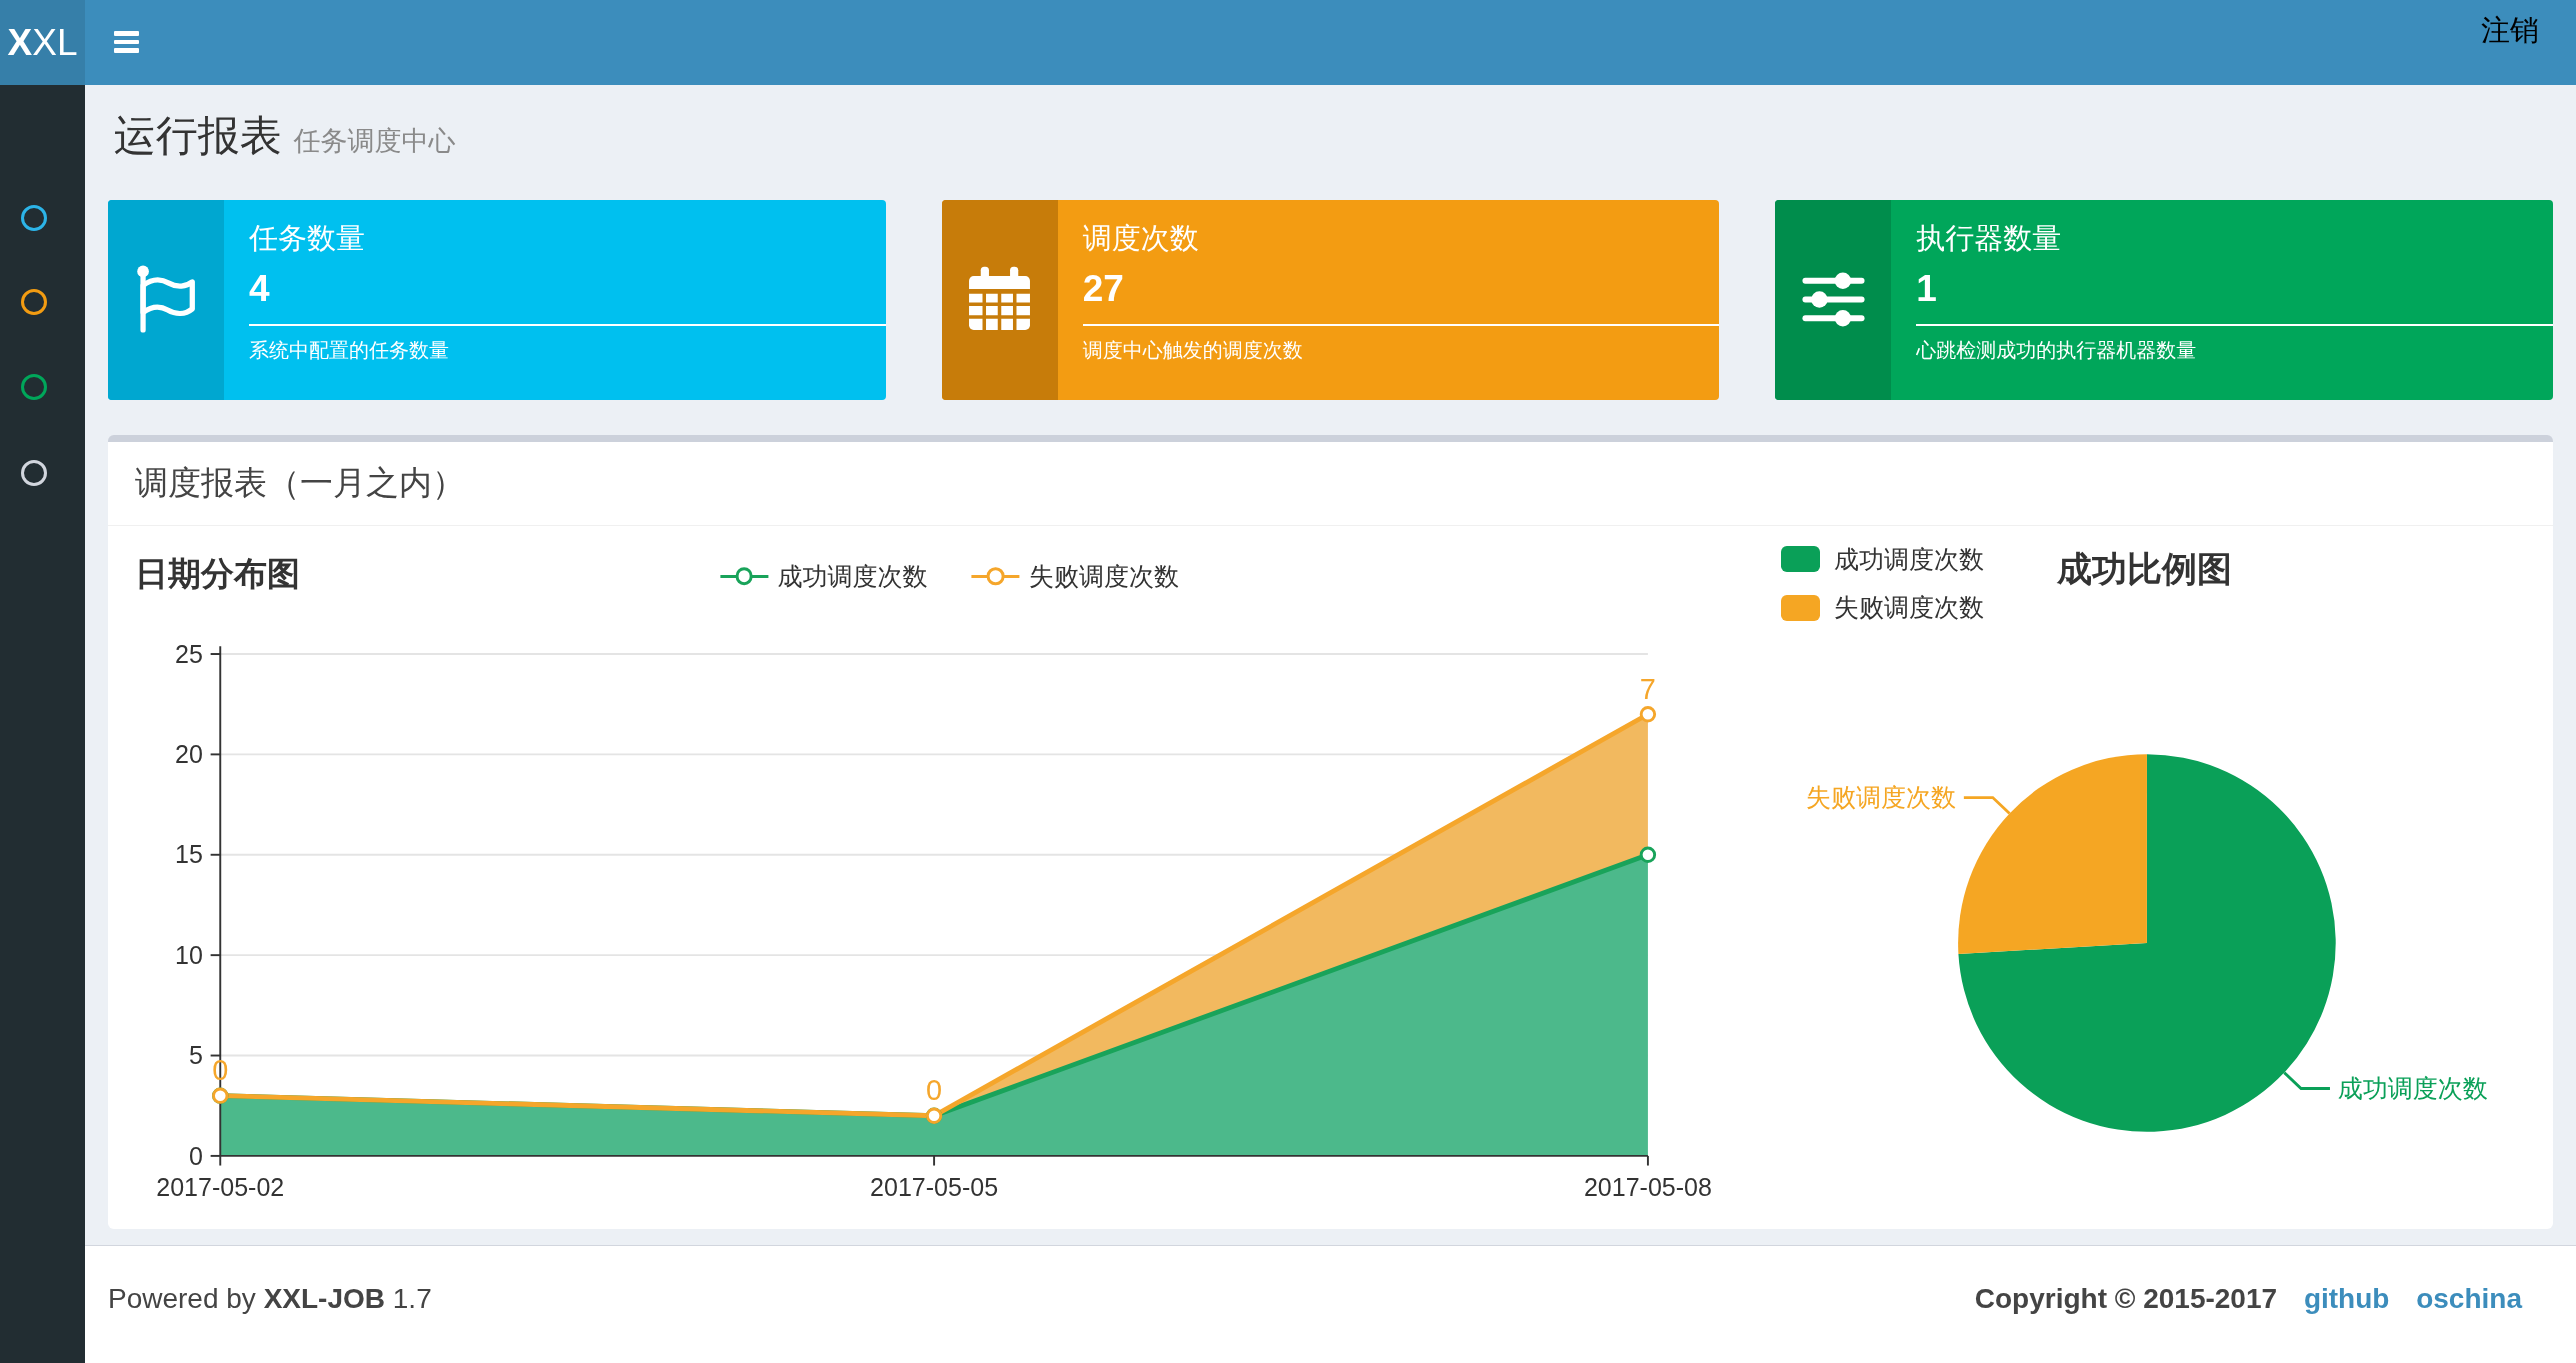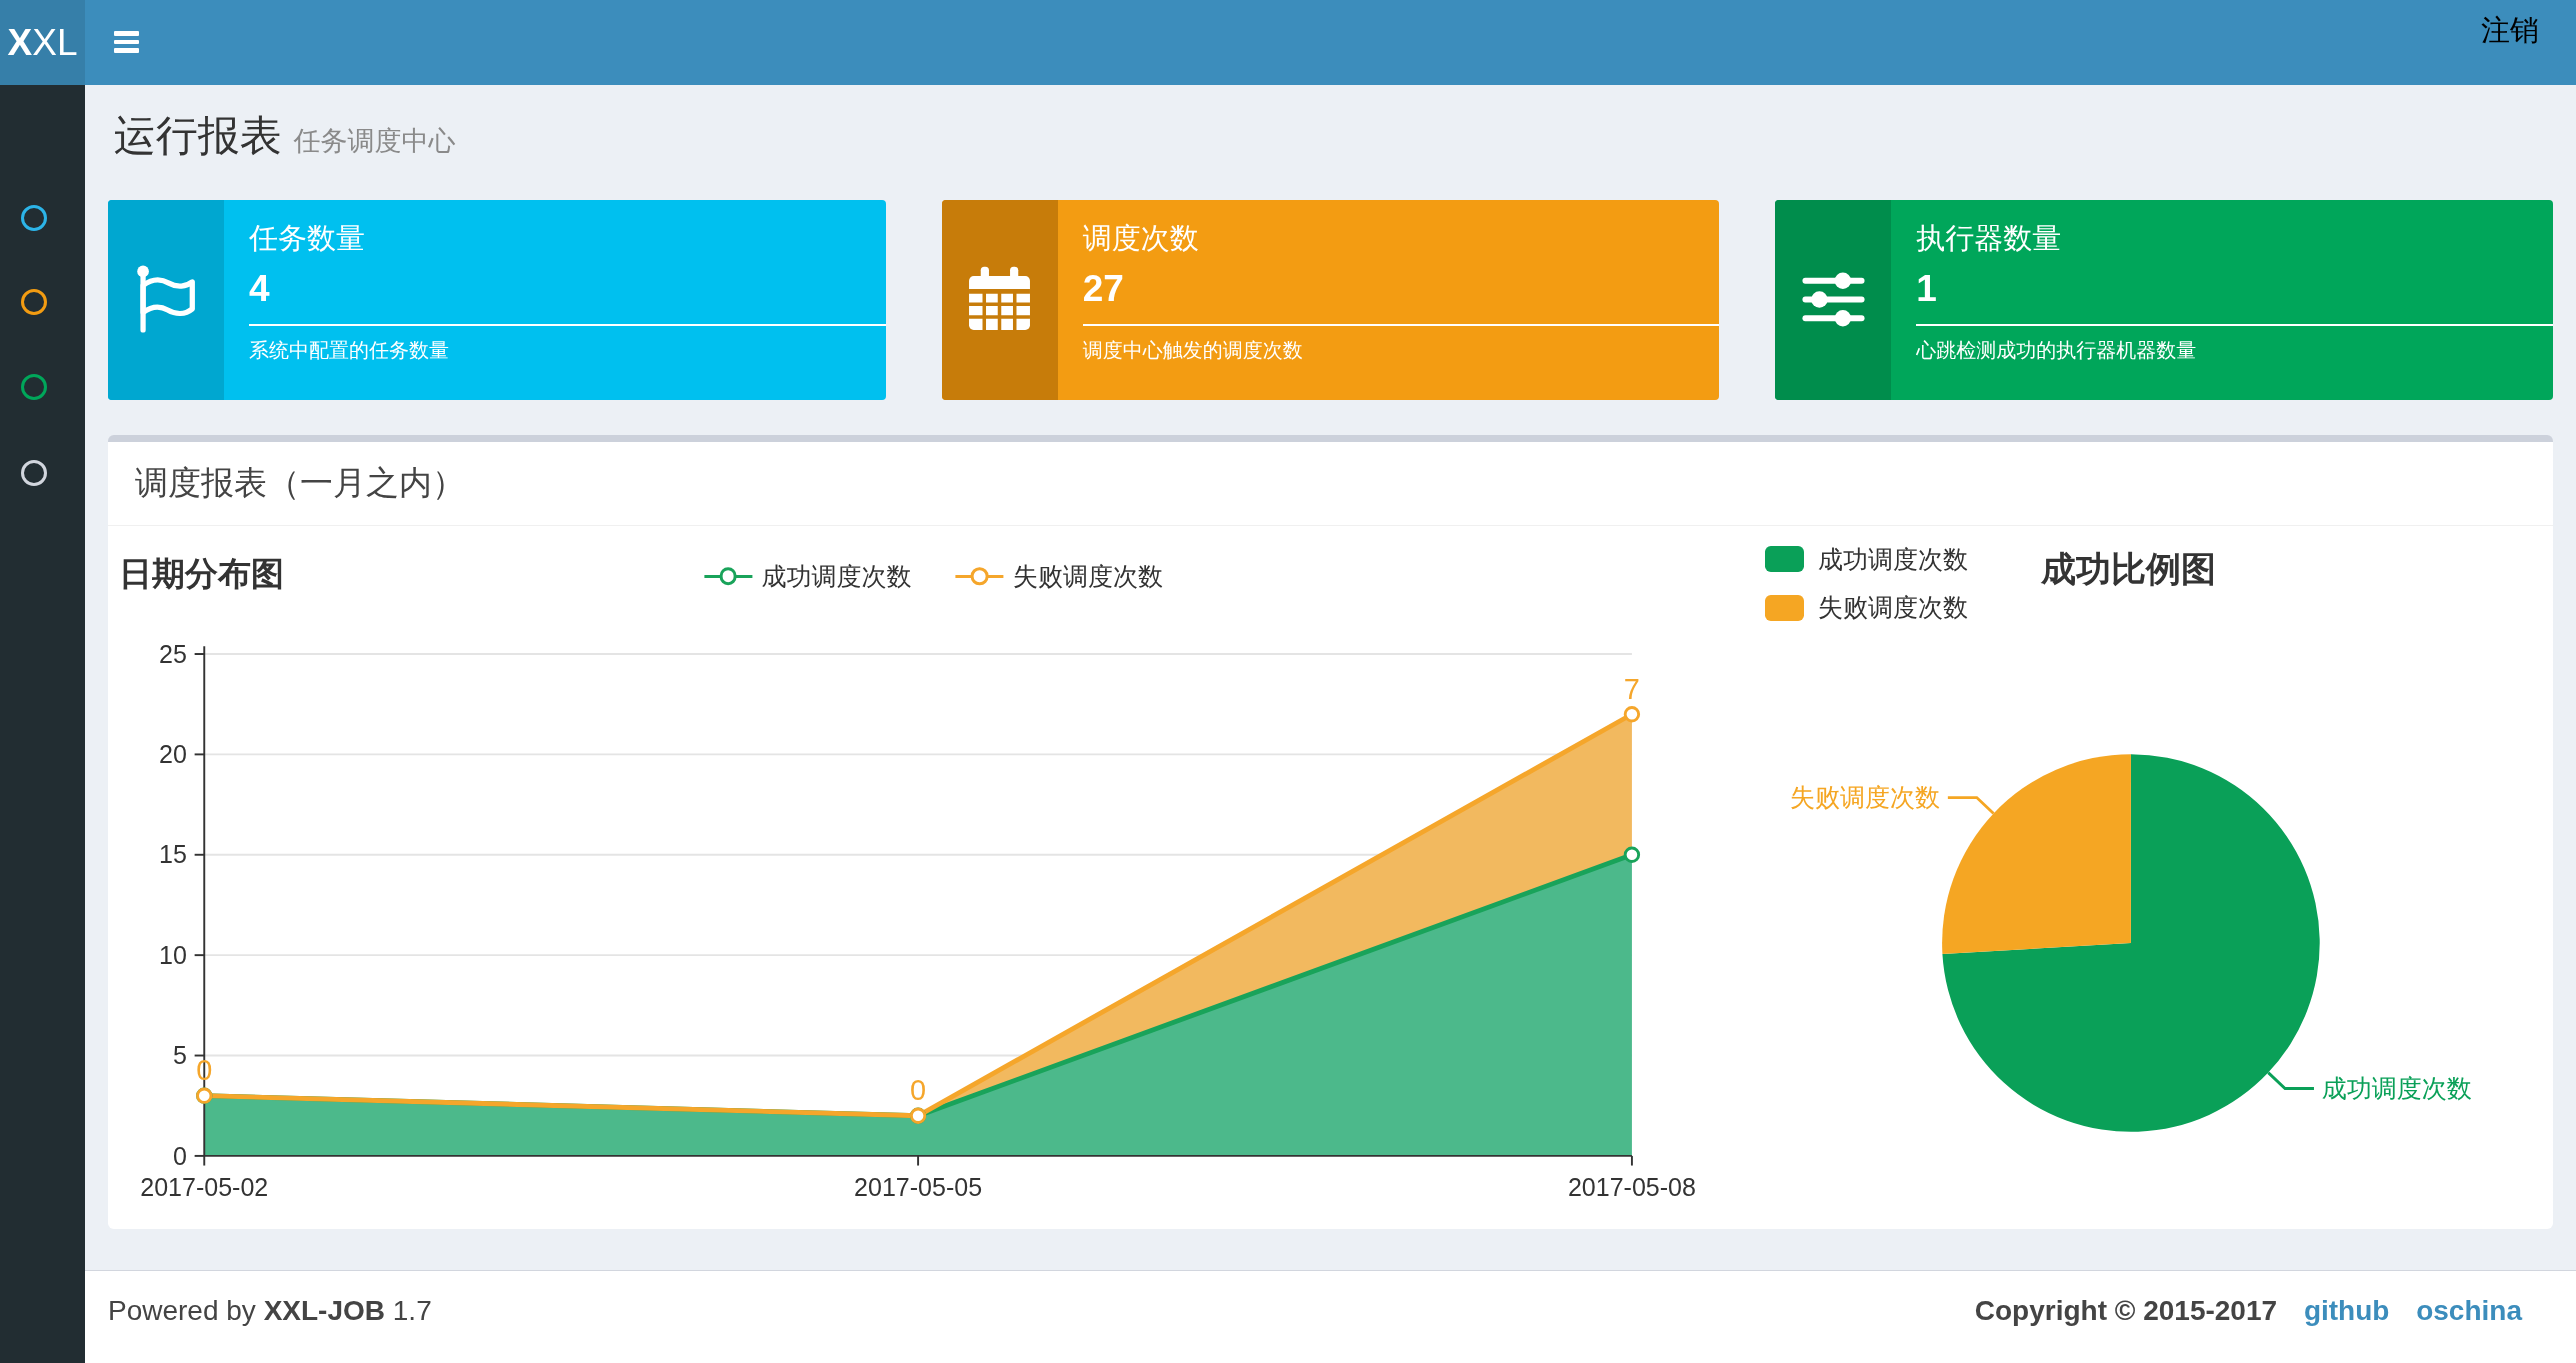--- a/index.html
+++ b/index.html
@@ -43,41 +43,41 @@
   .info-label { font-size:29px; }
   .info-value { font-size:37px; font-weight:700; margin-top:9.6px; }
   .info-body hr { border:none; border-top:2.9px solid #fff; margin:13.5px -25px 11.6px 0; }
   .info-desc { font-size:20px; }
   
   .panel {
     margin-top:35px; background:#fff; border-radius:5.8px;
     border-top:7.7px solid #ccd1db; min-height:794px;
   }
   .panel-header { padding:19px 27px; font-size:33px; font-weight:500; color:#444; border-bottom:1.9px solid #f0f0f0; }
-  .panel-body { display:flex; padding:19px 27px 19px 11px; }
+  .panel-body { display:flex; padding:19px 27px 19px 27px; }
   .col-line { width:1629px; position:relative; }
   .col-pie  { width:761px; position:relative; }
   .chart-header { position:relative; height:83px; }
   .chart-title { position:absolute; left:0; top:7.7px; font-size:33px; font-weight:700; color:#333; }
   .line-legend { position:absolute; left:50%; transform:translateX(-50%); top:15.4px; display:flex; gap:44px; align-items:center; }
   .legend-item { display:flex; align-items:center; gap:9.6px; font-size:25px; color:#333; cursor:pointer; white-space:nowrap; }
   .lmark { width:48px; height:19px; position:relative; }
   .lmark::before { content:""; position:absolute; left:0; right:0; top:7.7px; height:3.9px; background:var(--c); }
   .lmark::after {
     content:""; position:absolute; left:50%; top:50%; transform:translate(-50%,-50%);
     width:11.6px; height:11.6px; border:3.9px solid var(--c); border-radius:50%; background:#fff;
   }
   .pie-legend { position:absolute; left:17.4px; top:-1.9px; display:flex; flex-direction:column; gap:15.4px; }
   .pie-legend .legend-item { gap:13.5px; }
   .pswatch { width:39px; height:26px; border-radius:5.8px; background:var(--c); }
   .pie-title { position:absolute; left:0; right:0; top:1.9px; text-align:center; font-size:35px; font-weight:700; color:#333; }
   svg text { font-family:"Liberation Sans", sans-serif; }
   
   .footer {
-    position:absolute; left:85px; right:0; bottom:0; height:93px; background:#fff;
+    position:absolute; left:85px; right:0; bottom:0; height:118px; background:#fff;
     border-top:1.9px solid #d2d6de; display:flex; align-items:center; justify-content:space-between;
     padding:0 54px 12px 23px; font-size:28px; color:#444; z-index:5;
   }
   .footer a { font-weight:700; margin-left:19px; text-decoration:none; cursor:pointer; }
 </style>
 </head>
 <body>
 
 <header class="navbar">
   <div class="logo">

